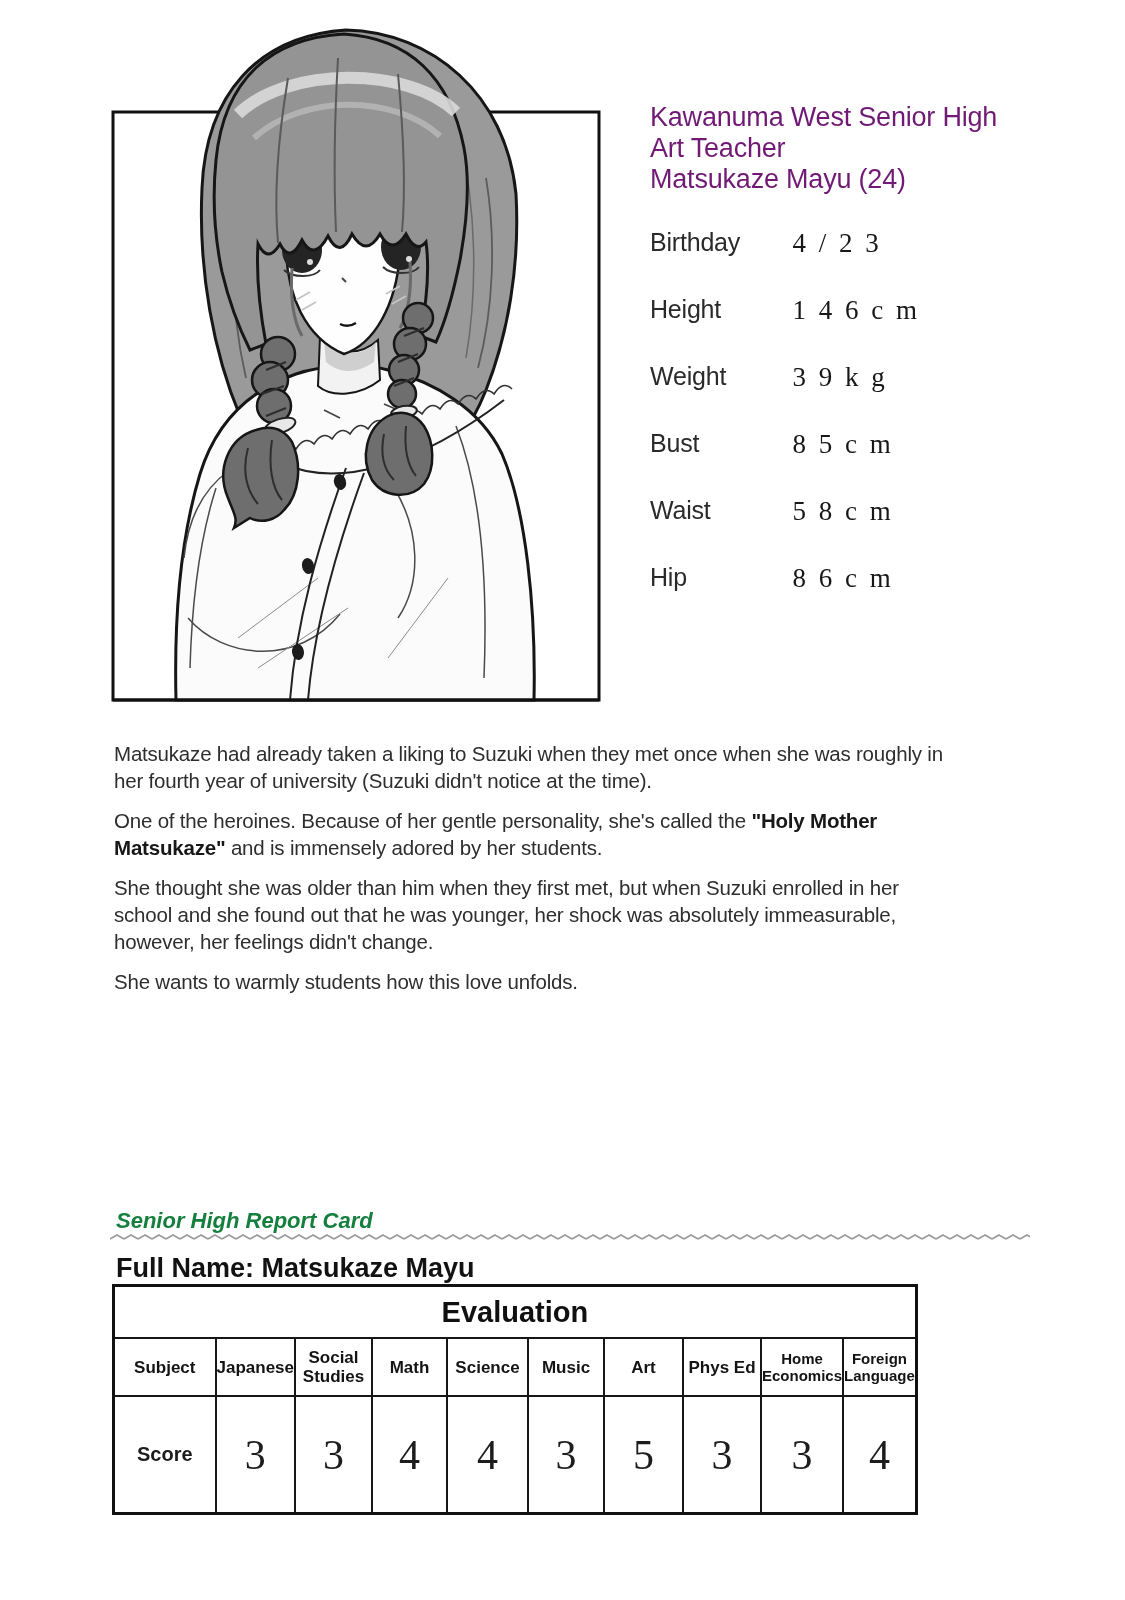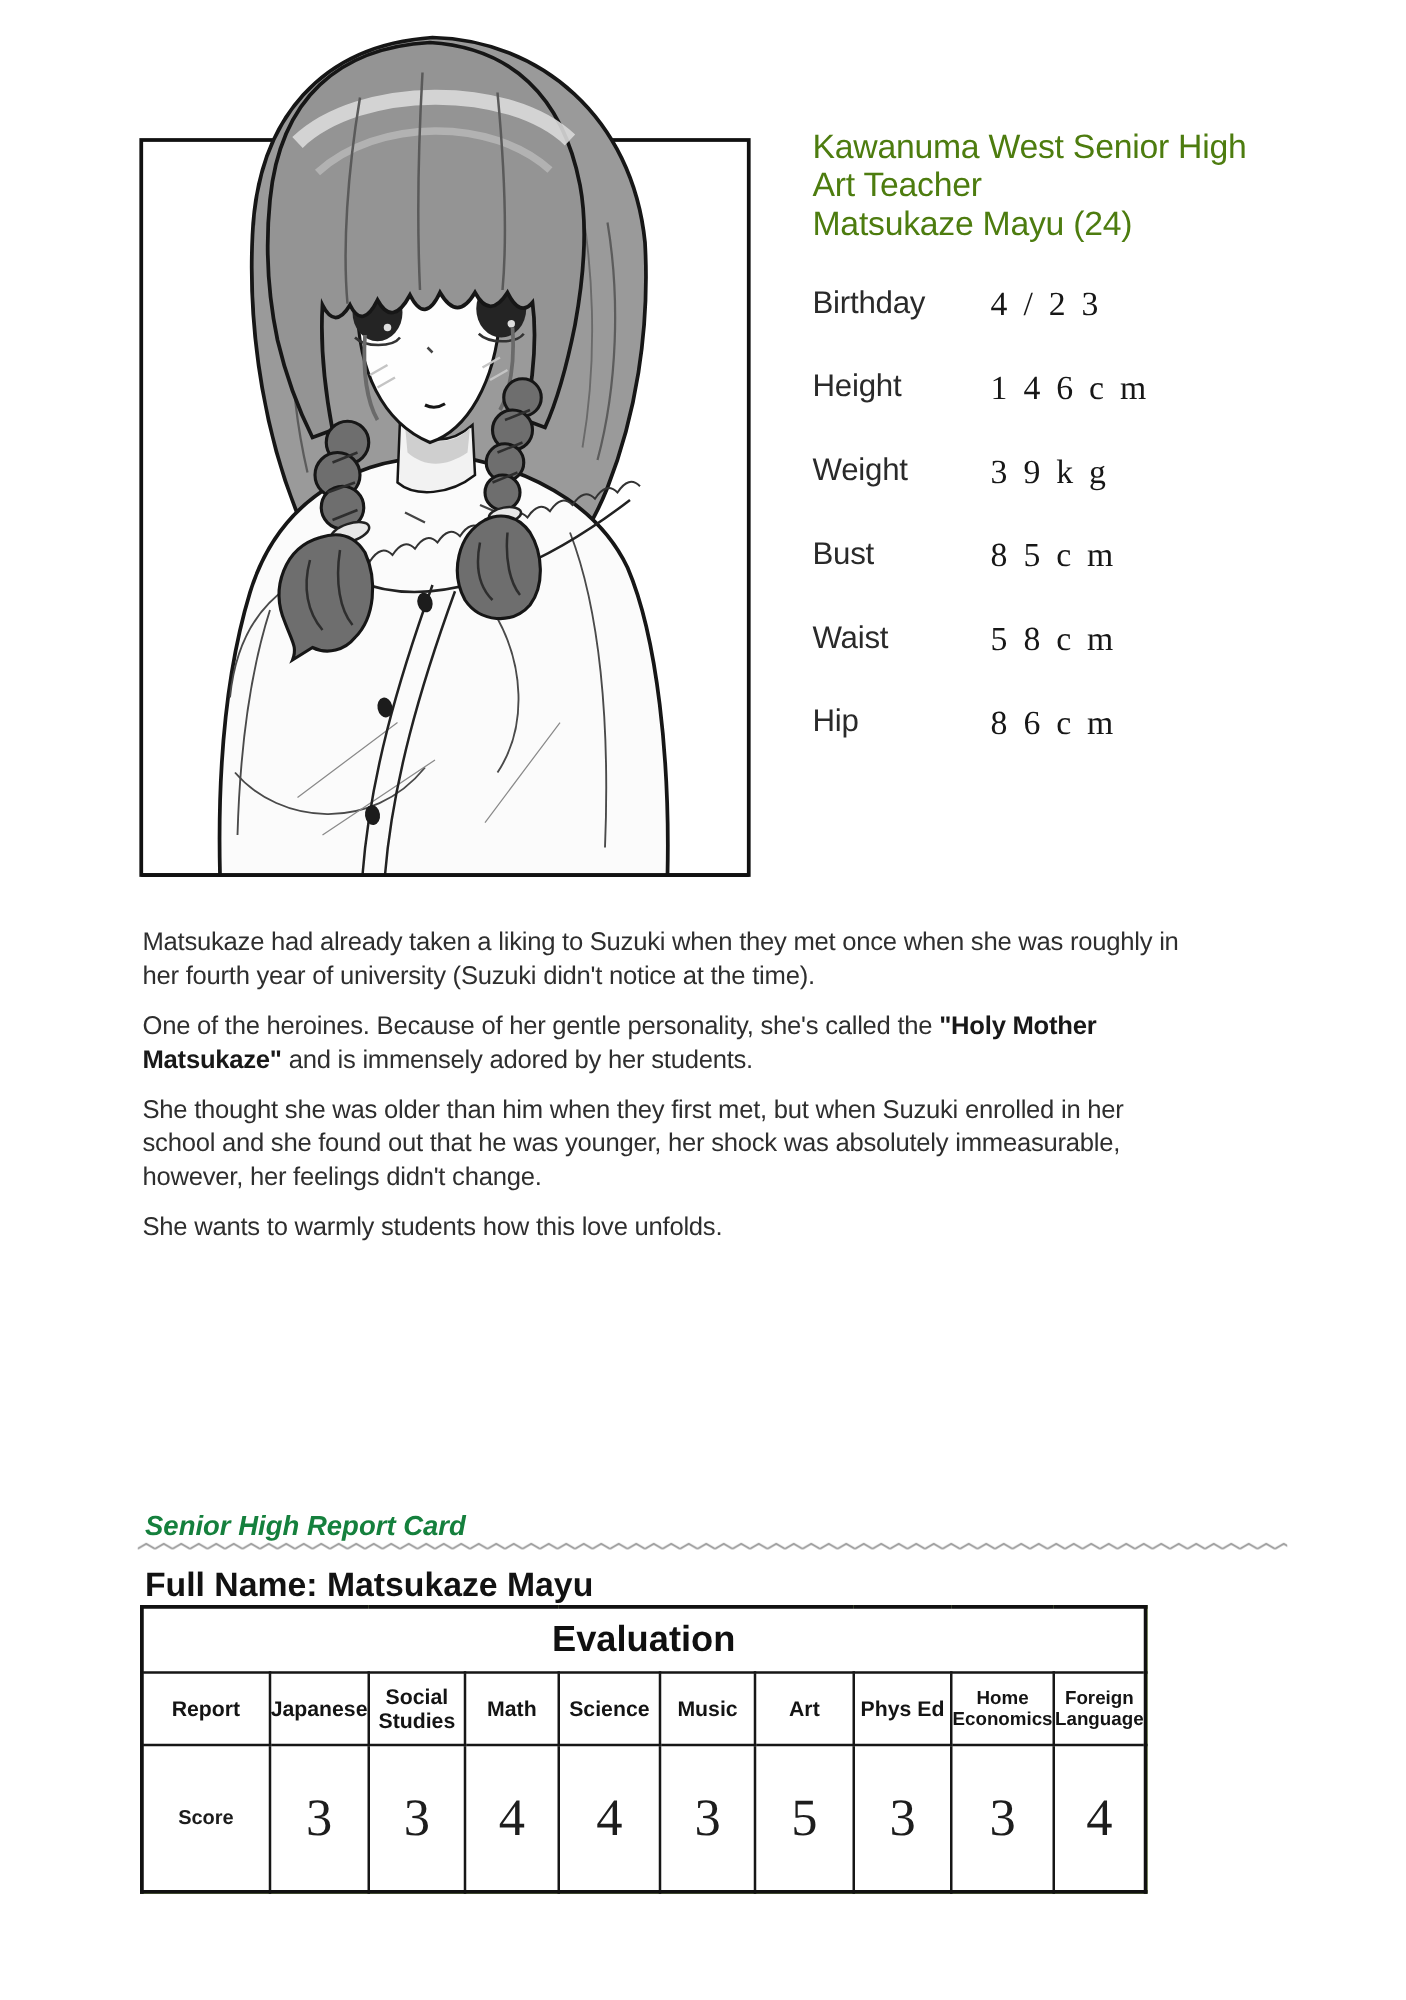--- a/index.html
+++ b/index.html
@@ -4,42 +4,42 @@
 <style>
   html,body{margin:0;padding:0;background:#ffffff;}
   .page{
     position:relative;width:1125px;height:1600px;margin:0 auto;background:#ffffff;
     font-family:"Liberation Sans",sans-serif;color:#1c1c1c;overflow:hidden;
   }
   
   .portrait-svg{position:absolute;left:88px;top:18px;}
   
   .info{position:absolute;left:650px;top:102px;}
-  .info-line{font-size:27px;line-height:31px;color:#4d7c0f;letter-spacing:-0.2px;}
+  .info-line{font-size:27px;line-height:31px;color:#701a75;letter-spacing:-0.2px;}
   .stats{position:absolute;left:650px;top:228px;}
   .stat-row{height:30px;margin-bottom:37px;white-space:nowrap;}
   .stat-label{display:inline-block;width:138px;font-size:25px;color:#2a2a2a;vertical-align:top;letter-spacing:-0.2px;}
   .stat-value{display:inline-block;font-family:Liberation Serif, serif;font-size:27px;color:#171717;letter-spacing:3px;vertical-align:top;}
   
   .description{position:absolute;left:114px;top:740px;width:842px;font-size:20.5px;line-height:27px;color:#2e2e2e;letter-spacing:-0.2px;}
   .description p{margin:0 0 13px 0;}
   .description b{color:#181818;}
   
   .report-title{position:absolute;left:116px;top:1208px;font-size:22px;font-weight:bold;color:#15803d;font-style:italic;}
   .wavy-divider{position:absolute;left:110px;top:1232px;}
   .full-name{position:absolute;left:116px;top:1253px;font-size:27px;font-weight:bold;color:#121212;}
   .eval-table{position:absolute;left:112px;top:1284px;border-collapse:collapse;table-layout:fixed;background:#bef264;}
   .eval-table td,.eval-table th{border:2px solid #161616;padding:0;text-align:center;vertical-align:middle;background:#fff;}
   .eval-table{border:3px solid #111;}
   .eval-title-cell{height:50px;font-size:29px;font-weight:bold;color:#101010;}
   .head-row th{height:56px;font-size:17px;line-height:19px;font-weight:bold;color:#141414;}
   .head-row th.small{font-size:15px;line-height:17px;}
   .subject-cell{font-size:21px;}
   .score-row td{height:115px;}
-  .score-label-cell{font-size:16px;font-weight:bold;}
+  .score-label-cell{font-size:20px;font-weight:bold;}
   .score-val{font-family:"Liberation Serif","DejaVu Serif",serif;font-size:42px;font-weight:normal;color:#1d1d1d;}
 </style>
 </head>
 <body>
 
 <div class="page">
 
   <svg class="portrait-svg" width="522" height="695" viewBox="0 0 522 695" aria-hidden="true">
 
     <rect x="25" y="94" width="486" height="588" fill="#ffffff" stroke="#111" stroke-width="3"></rect>
@@ -196,21 +196,21 @@
         <col style="width:79px">
         <col style="width:78px">
         <col style="width:77px">
         <col style="width:67px">
     </colgroup>
     <tbody>
       <tr>
         <td class="eval-title-cell" colspan="10">Evaluation</td>
       </tr>
       <tr class="head-row">
-        <th class="subject-cell">Report</th>
+        <th class="subject-cell">Subject</th>
         <th>Japanese</th>
         <th>Social Studies</th>
         <th>Math</th>
         <th>Science</th>
         <th>Music</th>
         <th>Art</th>
         <th>Phys Ed</th>
         <th class="small">Home Economics</th>
         <th class="small">Foreign Language</th>
       </tr>

